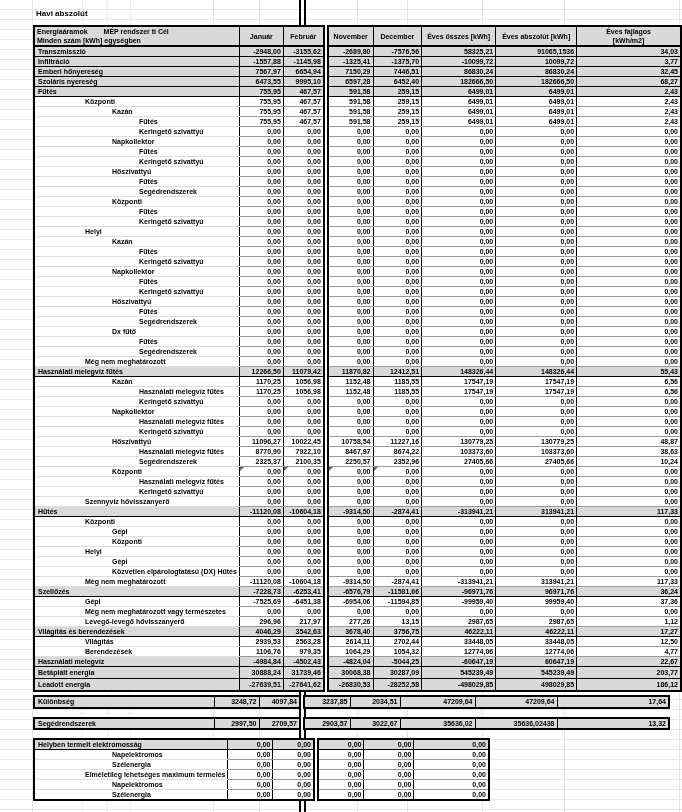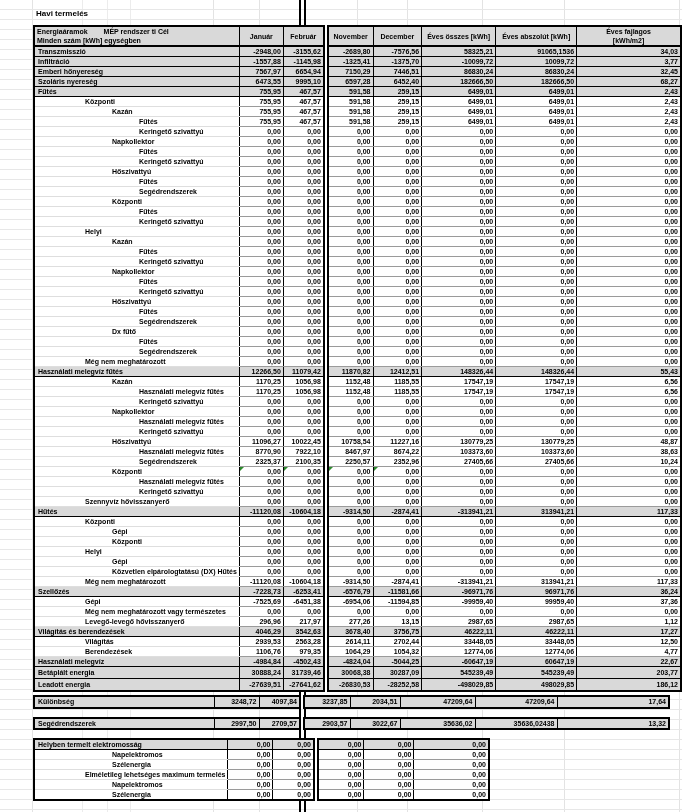--- a/index.html
+++ b/index.html
@@ -60,21 +60,21 @@
     border-right:4px solid transparent;
   }
   .spacer8 { height:8px; }
   .spacer3 { height:3px; }
 </style>
 </head>
 <body>
 
 <div class="sheet">
   <div class="hidden-cols-line"></div>
-  <div class="sheet-title">Havi termelés</div>
+  <div class="sheet-title">Havi abszolút</div>
 
   <div class="content">
 
     <table class="boxed">
       <colgroup>
         <col class="c-label">
           <col class="c-jan">
           <col class="c-feb">
           <col class="c-nov">
         <col class="c-dec">

